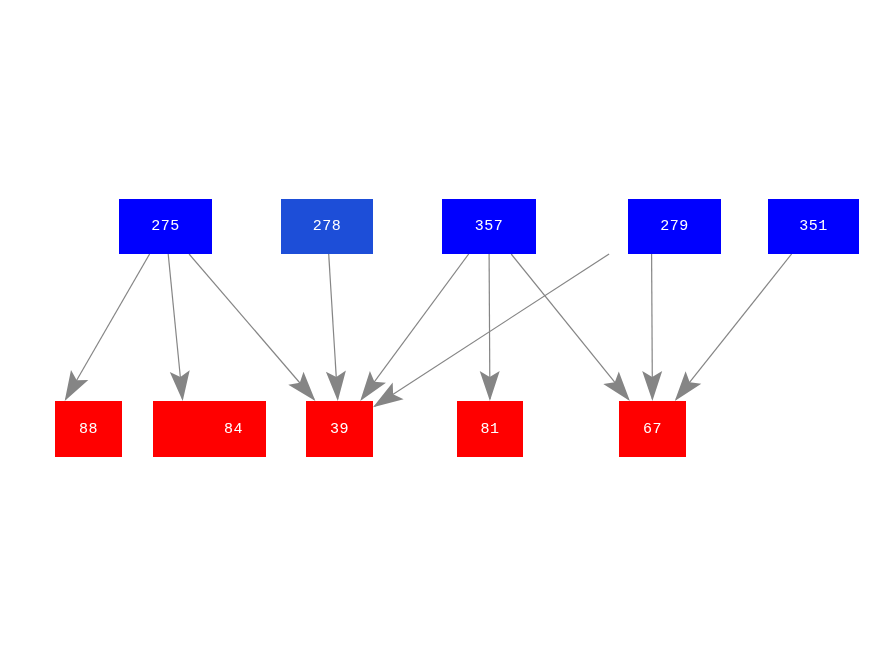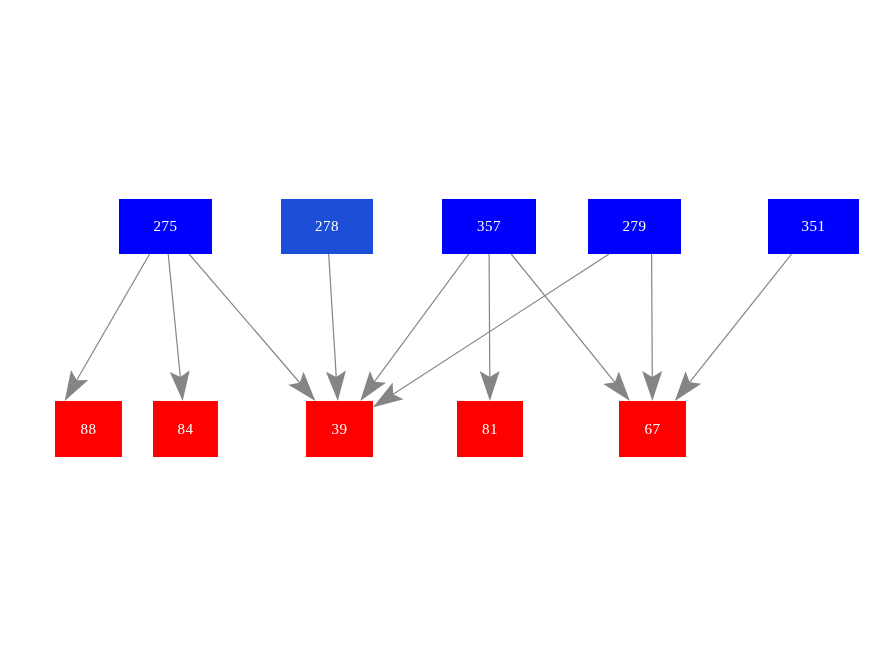--- a/index.html
+++ b/index.html
@@ -2,21 +2,21 @@
 <html><head>
 <meta charset="utf-8">
 <style>
   html, body { margin: 0; padding: 0; background: #ffffff; }
   .canvas {
     position: relative;
     width: 876px;
     height: 656px;
     background: #ffffff;
     overflow: hidden;
-    font-family: Liberation Serif, serif;
+    font-family: Liberation Mono, monospace;
   }
   #edges-layer {
     position: absolute;
     left: 0; top: 0;
     width: 876px; height: 656px;
   }
   #nodes-layer { position: absolute; left: 0; top: 0; }
   .node {
     position: absolute;
     display: flex;
@@ -57,30 +57,30 @@
   <div id="nodes-layer">
       <div class="node" style="left: 119px; top: 199px; width: 93px; height: 55px; background: rgb(0, 0, 255); color: rgb(255, 255, 255);">
         <span>275</span>
       </div>
       <div class="node" style="left: 281px; top: 199px; width: 92px; height: 55px; background: #1d4ed8; color: rgb(255, 255, 255);">
         <span>278</span>
       </div>
       <div class="node" style="left: 442px; top: 199px; width: 94px; height: 55px; background: rgb(0, 0, 255); color: rgb(255, 255, 255);">
         <span>357</span>
       </div>
-      <div class="node" style="left: 588px; top: 199px; width: 93px; height: 55px; background: rgb(0, 0, 255); color: rgb(255, 255, 255);">
+      <div class="node" style="left: 628px; top: 199px; width: 93px; height: 55px; background: rgb(0, 0, 255); color: rgb(255, 255, 255);">
         <span>279</span>
       </div>
       <div class="node" style="left: 768px; top: 199px; width: 91px; height: 55px; background: rgb(0, 0, 255); color: rgb(255, 255, 255);">
         <span>351</span>
       </div>
       <div class="node" style="left: 15px; top: 401px; width: 67px; height: 56px; background: rgb(255, 0, 0); color: rgb(255, 255, 255); margin-left: 40px;">
         <span>88</span>
       </div>
-      <div class="node" style="left: 153px; top: 401px; width: 65px; height: 56px; background: rgb(255, 0, 0); color: rgb(255, 255, 255);">
+      <div class="node" style="left: 153px; top: 401px; width: 65px; height: 56px; background: rgb(255, 0, 0); color: rgb(255, 255, 255); padding-left: 48px;">
         <span>84</span>
       </div>
       <div class="node" style="left: 306px; top: 401px; width: 67px; height: 56px; background: rgb(255, 0, 0); color: rgb(255, 255, 255);">
         <span>39</span>
       </div>
       <div class="node" style="left: 457px; top: 401px; width: 66px; height: 56px; background: rgb(255, 0, 0); color: rgb(255, 255, 255); align-items: center;">
         <span>81</span>
       </div>
       <div class="node" style="left: 619px; top: 401px; width: 67px; height: 56px; background: rgb(255, 0, 0); color: rgb(255, 255, 255);">
         <span>67</span>

